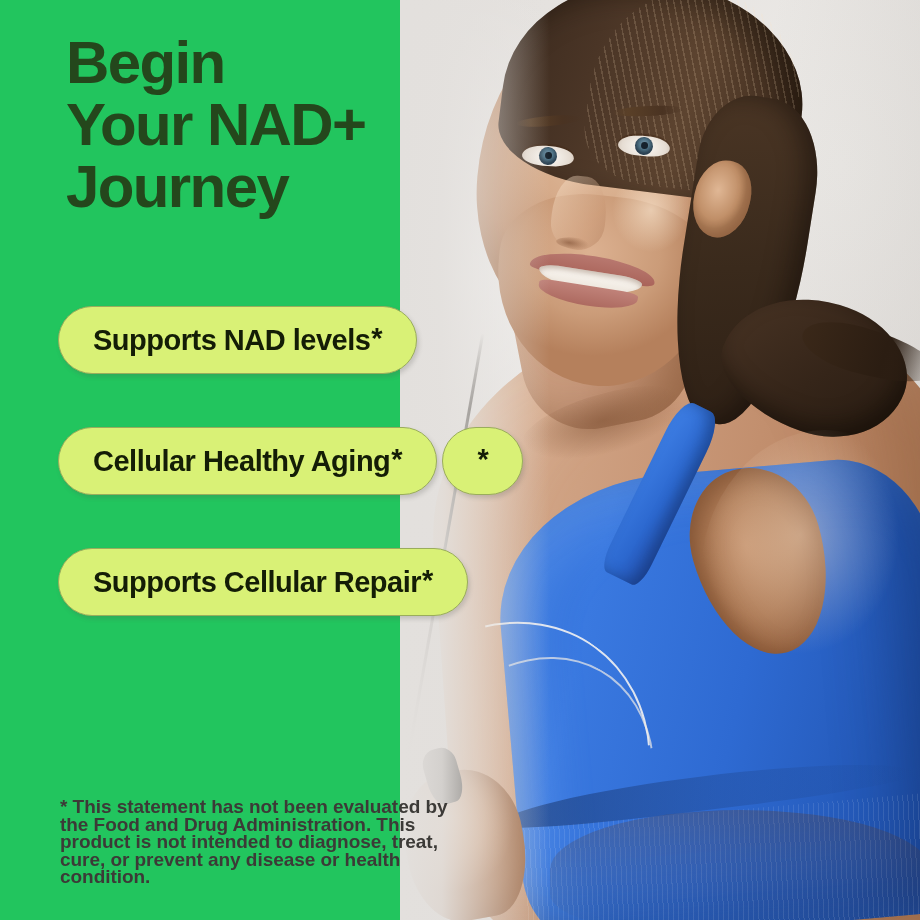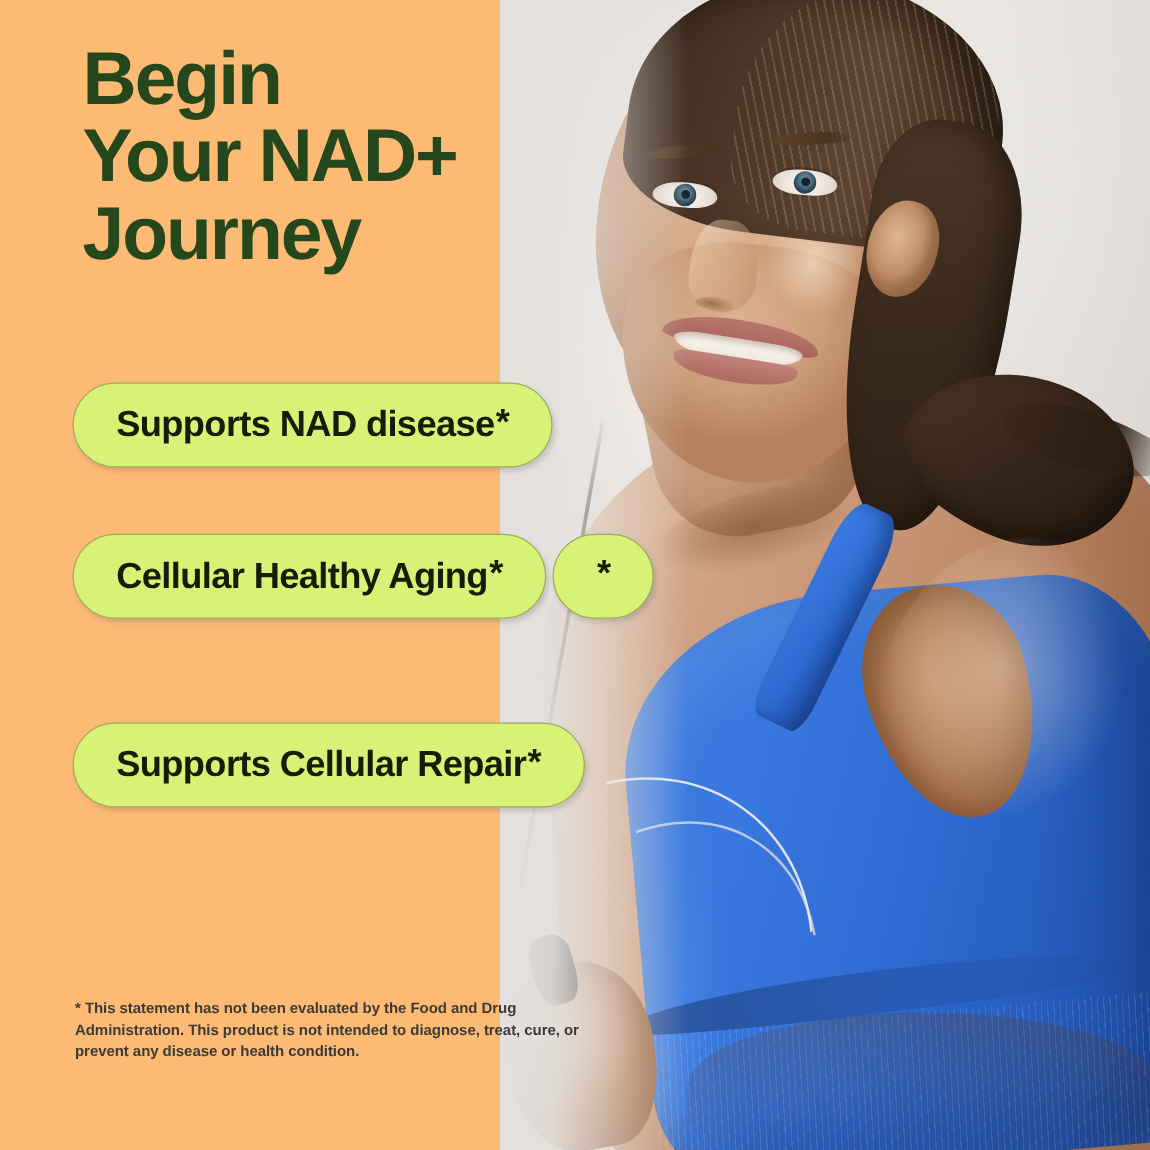--- a/index.html
+++ b/index.html
@@ -8,21 +8,21 @@
   html, body {
     width:920px; height:920px;
     overflow:hidden;
     background:#e3e0dd;
     font-family:"Liberation Sans", sans-serif;
   }
 
   .canvas {
     position:relative;
     width:920px; height:920px;
-    background:#fdba74;
+    background:#22c55e;
     overflow:hidden;
   }
 
   
   .photo {
     position:absolute;
     top:0; right:0;
     width:520px; height:920px;
     overflow:hidden;
     background:
@@ -352,35 +352,35 @@
     background:#d9f176;
     border:1.5px solid #9aad5c;
     border-radius:40px;
     box-shadow:2px 3px 4px rgba(88,86,80,.22);
     color:#141d06;
     font-size:29px;
     font-weight:700;
     letter-spacing:-0.5px;
     white-space:nowrap;
   }
-  .pill:last-child { margin-bottom:0;margin-top:30px; }
+  .pill:last-child { margin-bottom:0; }
   .pill .ast {
     font-size:29px;
     line-height:1;
     margin-left:1px;
     position:relative;
     top:-2px;
   }
 
   .disclaimer {
     position:absolute;
     left:60px; top:798px;
     width:420px;
     color:#3c3a37;
-    font-size:12px;
+    font-size:19px;
     font-weight:700;
     line-height:17.5px;
     letter-spacing:-0.05px;
     white-space:pre-line;
   }
 </style>
 </head>
 <body>
 
 <div class="canvas">
@@ -441,21 +441,21 @@
   </div>
 
   <div class="content">
 
     <h1 class="headline">Begin
 Your NAD+
 Journey</h1>
 
     <div class="pill-stack">
       <div class="pill">
-        <span>Supports NAD disease</span>
+        <span>Supports NAD levels</span>
           <span class="ast">*</span>
       </div>
       <div class="pill">
         <span>Cellular Healthy Aging</span>
           <span class="ast">*</span>
       </div>
       <div class="pill">
           <span class="ast">*</span>
       </div>
       <div class="pill">

